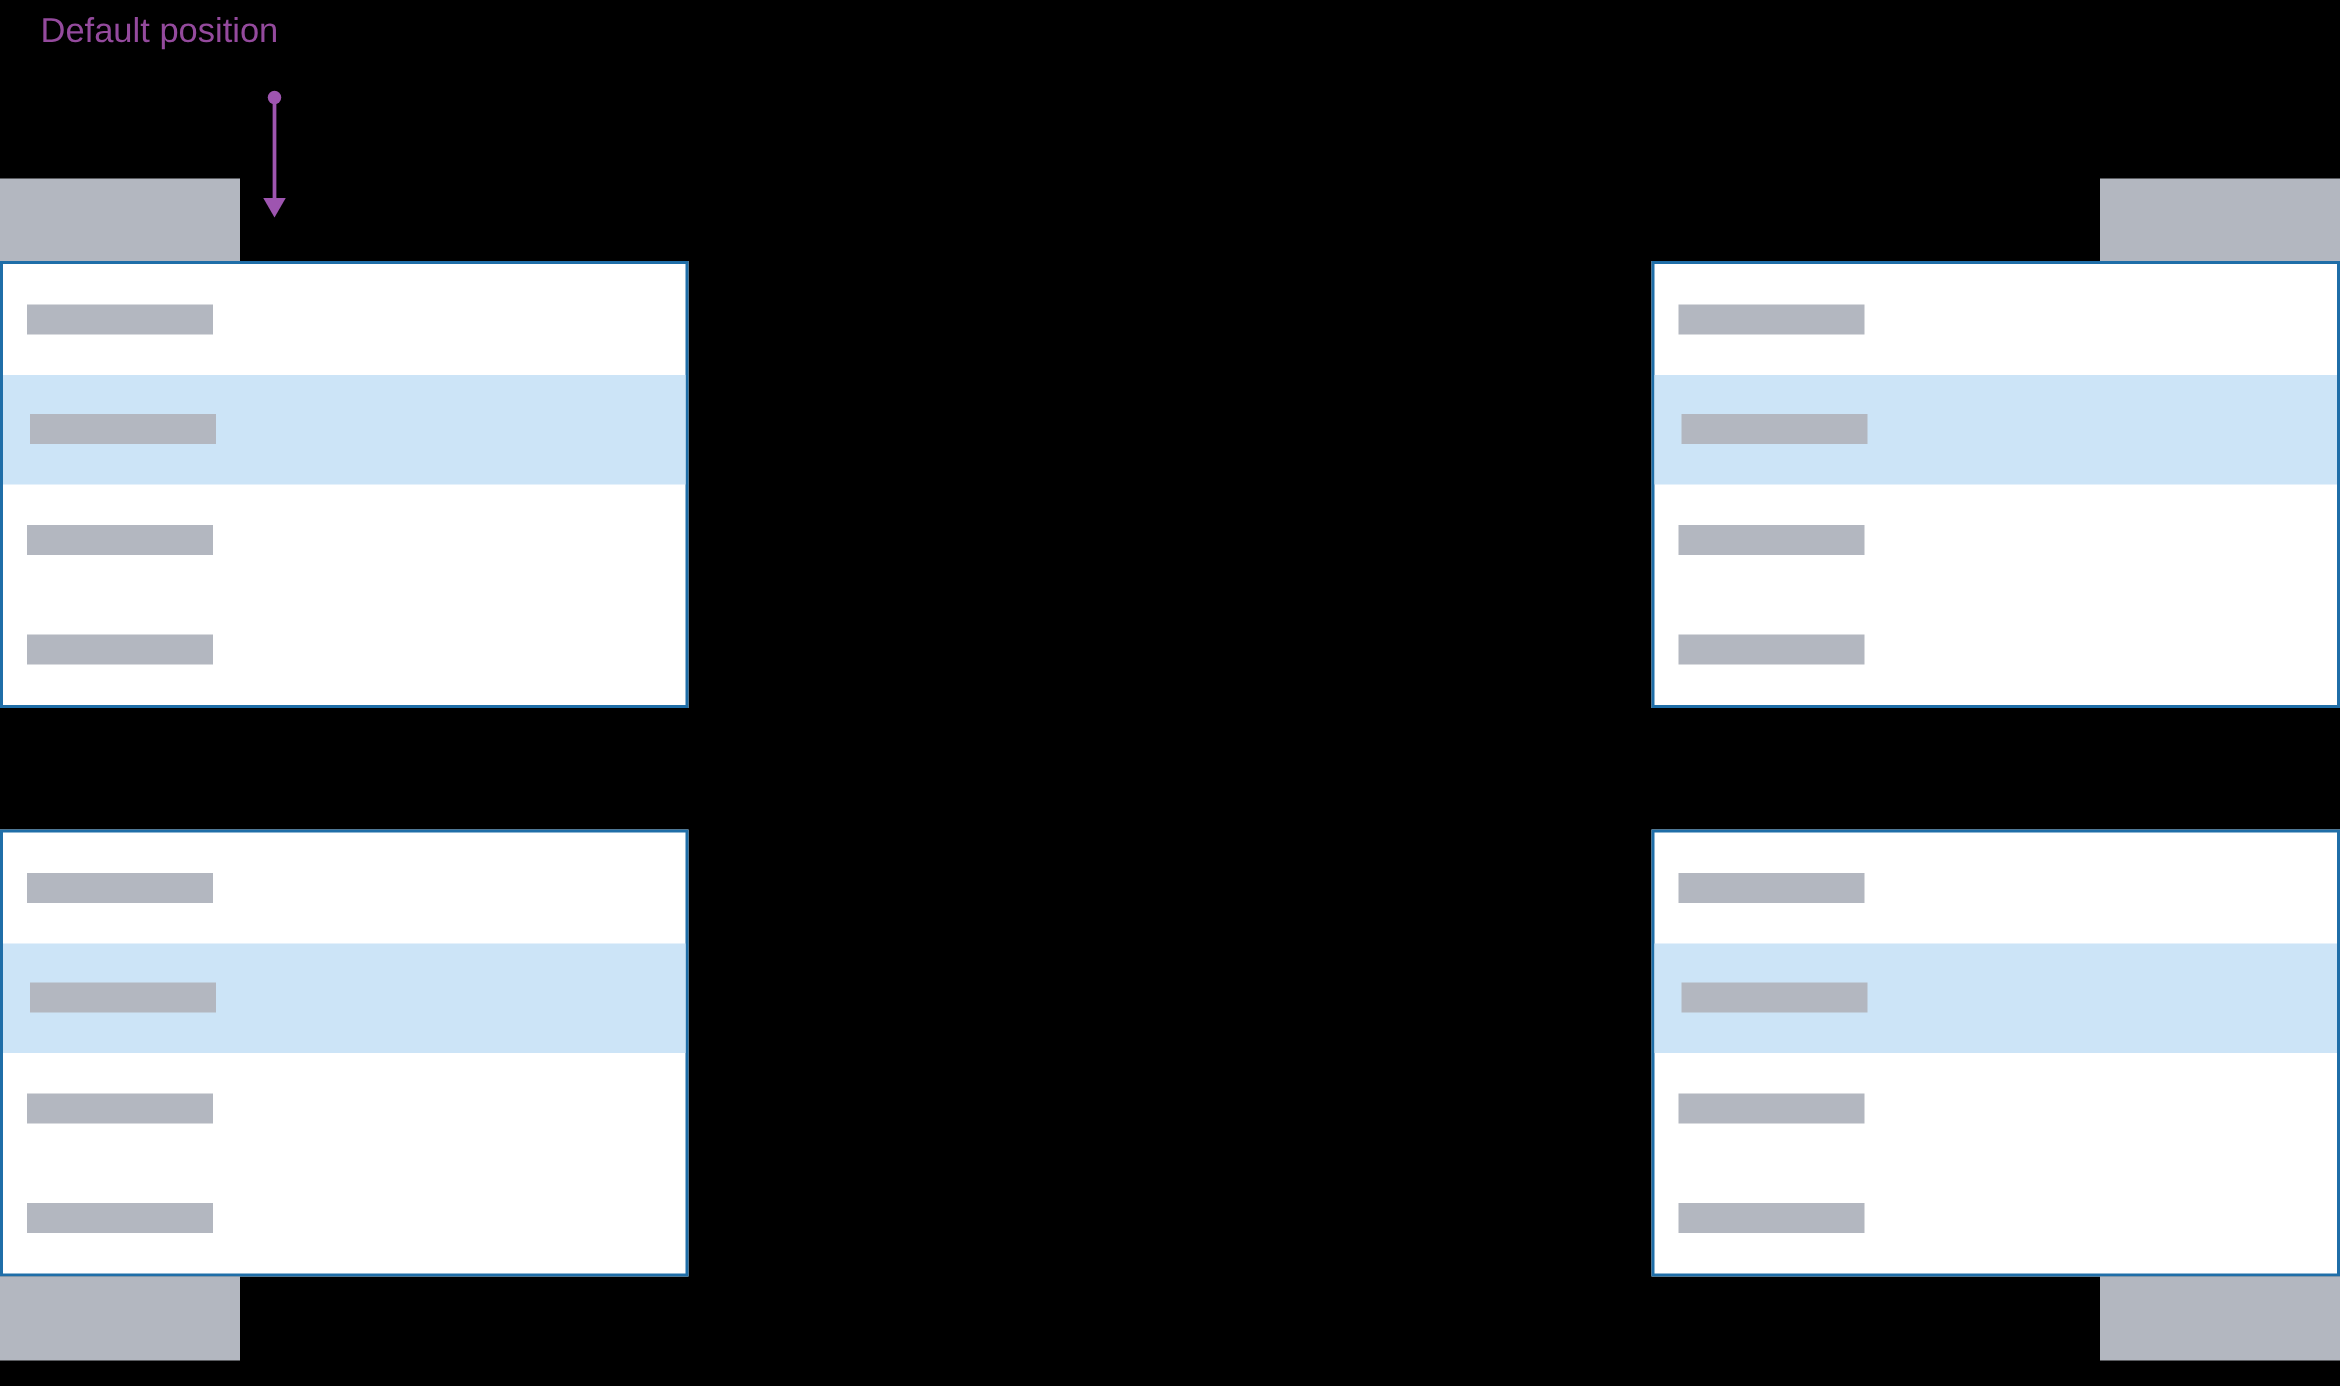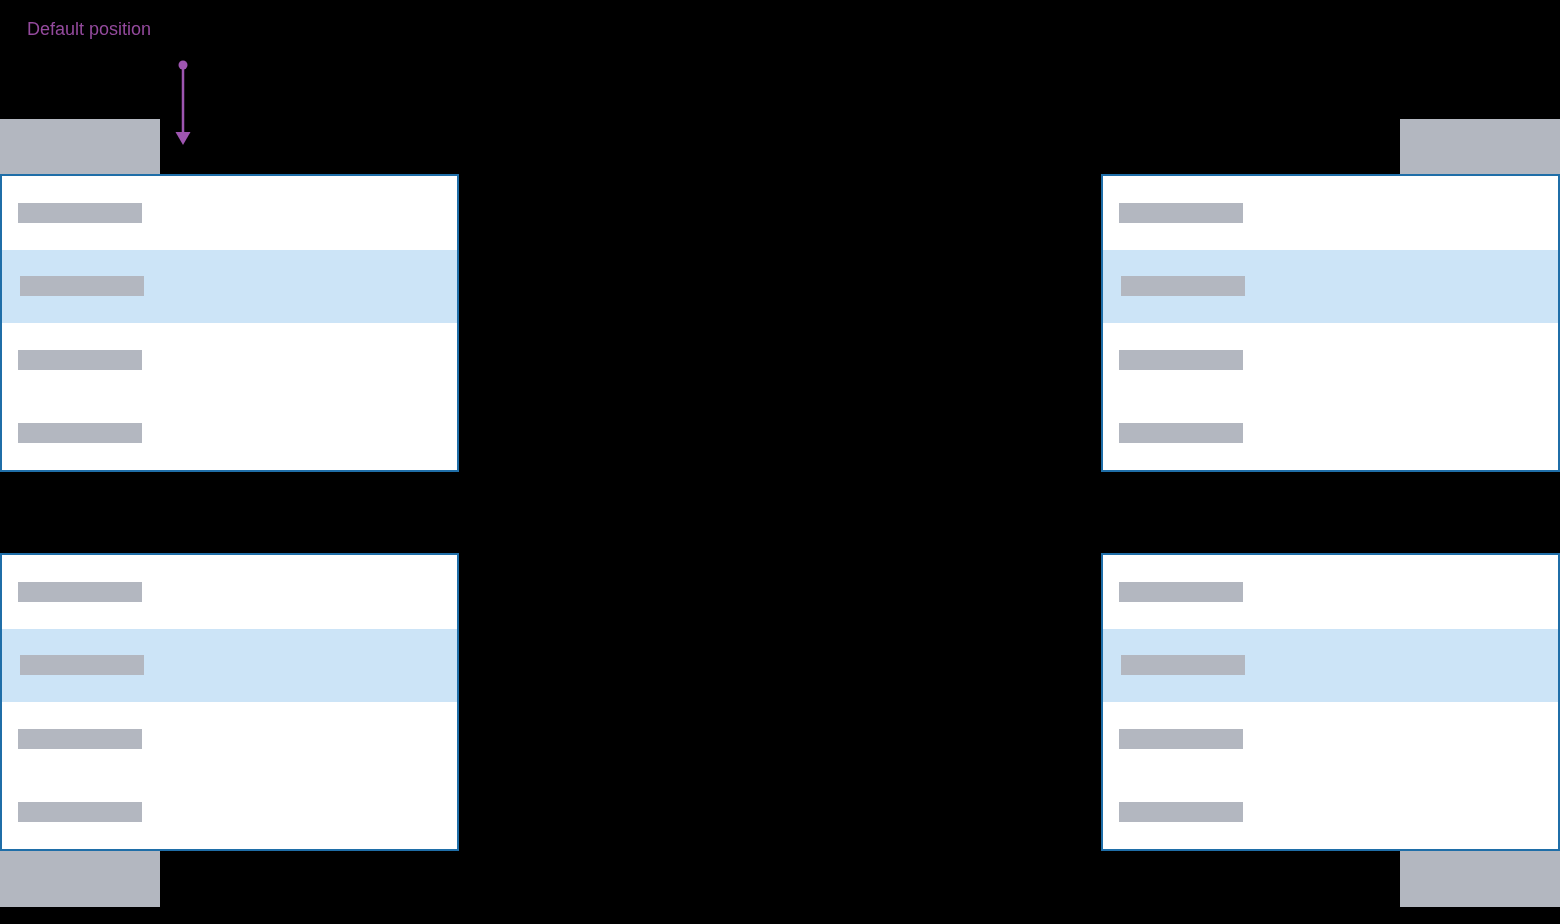--- a/index.html
+++ b/index.html
@@ -17,22 +17,22 @@
     position: relative;
     width: 1560px;
     height: 924px;
     background: var(--background);
     overflow: hidden;
     font-family: "Liberation Sans", "DejaVu Sans", sans-serif;
   }
   .annotation-label {
     position: absolute;
     left: 27px;
-    top: 19px;
-    font-size: 18px;
+    top: 7px;
+    font-size: 23px;
     line-height: 1.2;
     color: var(--annotation-text);
   }
   .annotation-arrow {
     position: absolute;
     left: 172px;
     top: 58px;
   }
   .trigger {
     position: absolute;

